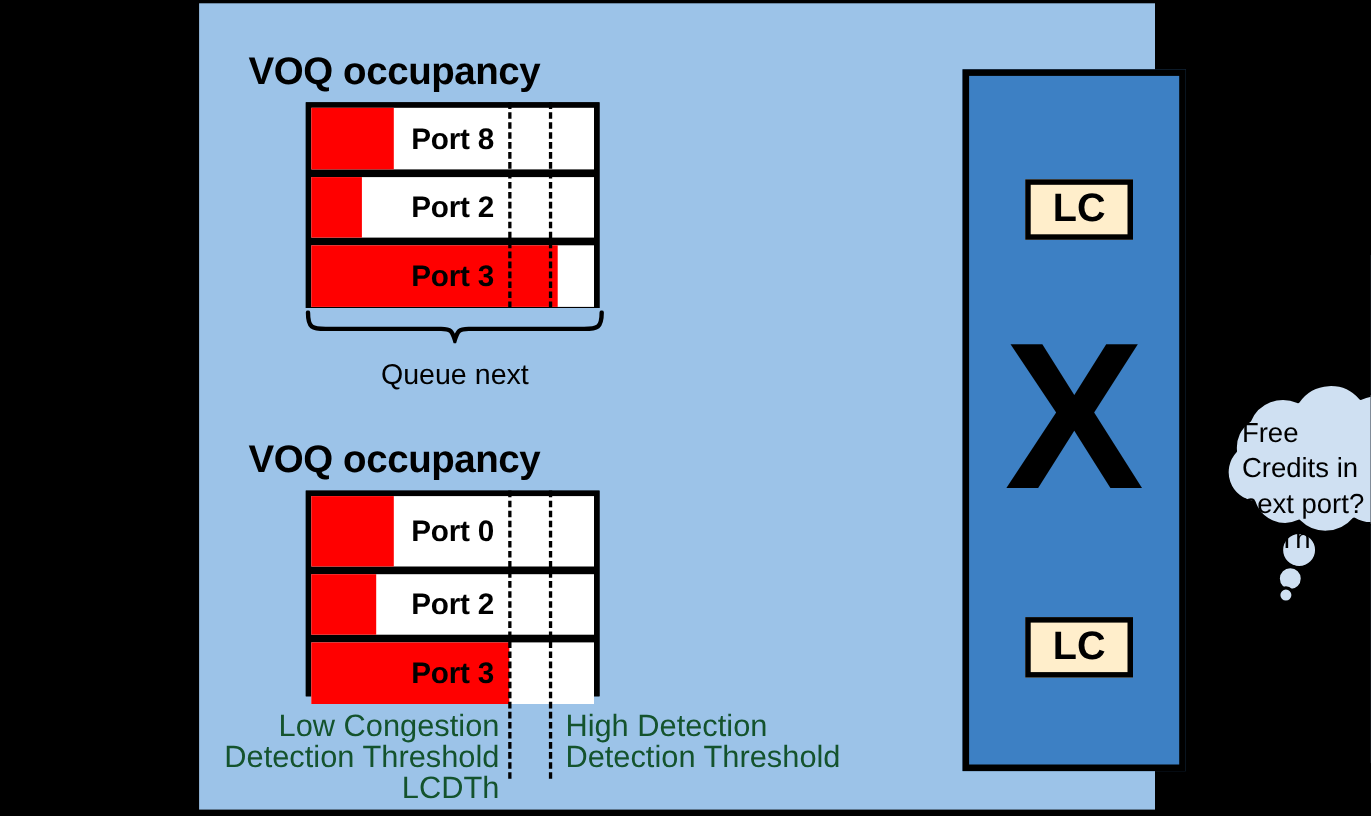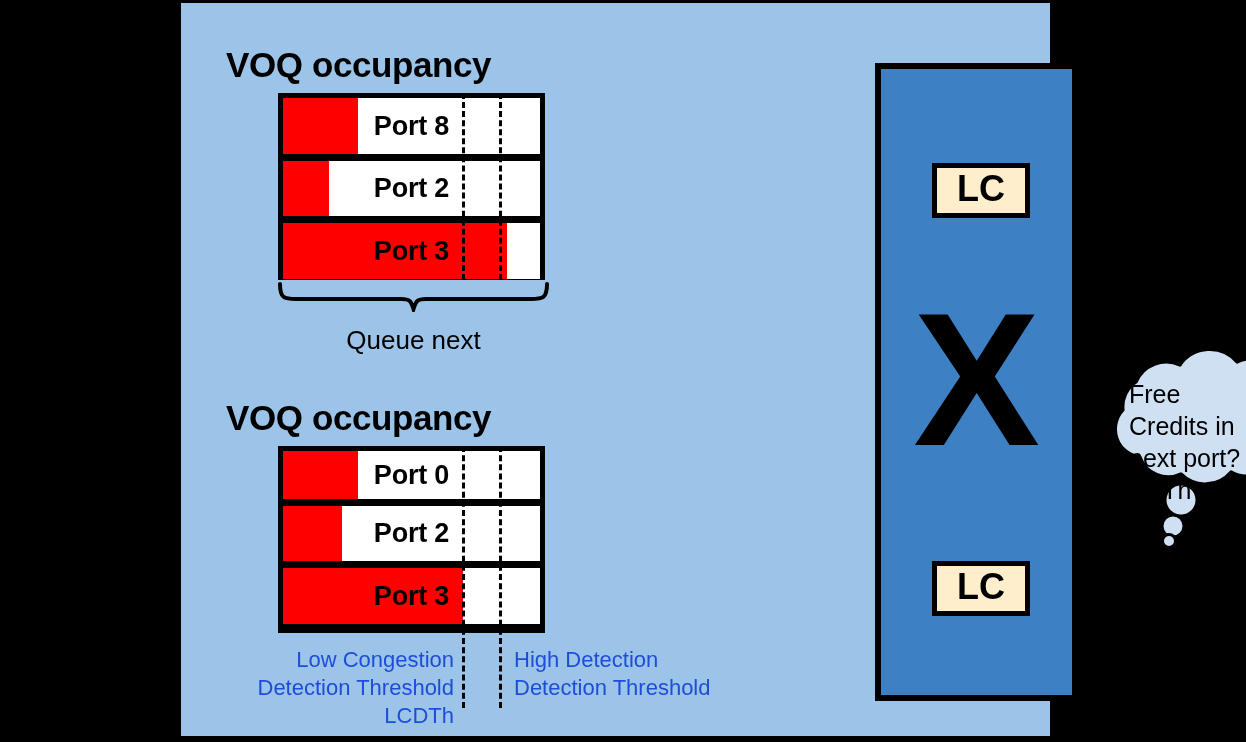--- a/index.html
+++ b/index.html
@@ -89,23 +89,23 @@
   .queue-size-label {
     position: absolute;
     font-size: 26px;
     color: #000;
     white-space: nowrap;
   }
 
   
   .thr-caption {
     position: absolute;
-    font-size: 22px;
+    font-size: 28px;
     line-height: 28px;
-    color: #1d4ed8;
+    color: #14532d;
     white-space: nowrap;
   }
   .thr-caption.right-al { text-align: right; }
   .thr-caption.left-al  { text-align: left; }
 
   
   #crossbar {
     position: absolute;
     left: 694px;
     top: 60px;
@@ -198,21 +198,21 @@
         </svg>
       </div>
 
       <div class="queue-size-label" style="left:0; top:280px; width:375px; text-align:center;">Queue next</div>
     </div>
 
     <div class="voq-group" style="left:45px; top:395px; width:325px; height:250px;">
       <div class="voq-title">VOQ occupancy</div>
 
       <div class="bars-frame" style="left:52px; top:48px; width:267px; height:187px;">
-        <div class="bar-row" style="height:48px;">
+        <div class="bar-row" style="height:64px;">
           <div class="bar-fill" style="width:29%;"></div>
           <div class="bar-label">Port 0</div>
         </div>
         <div class="bar-gap" style="height:7px;"></div>
         <div class="bar-row" style="height:55px;">
           <div class="bar-fill" style="width:23%;"></div>
           <div class="bar-label">Port 2</div>
         </div>
         <div class="bar-gap" style="height:7px;"></div>
         <div class="bar-row" style="height:56px;">

